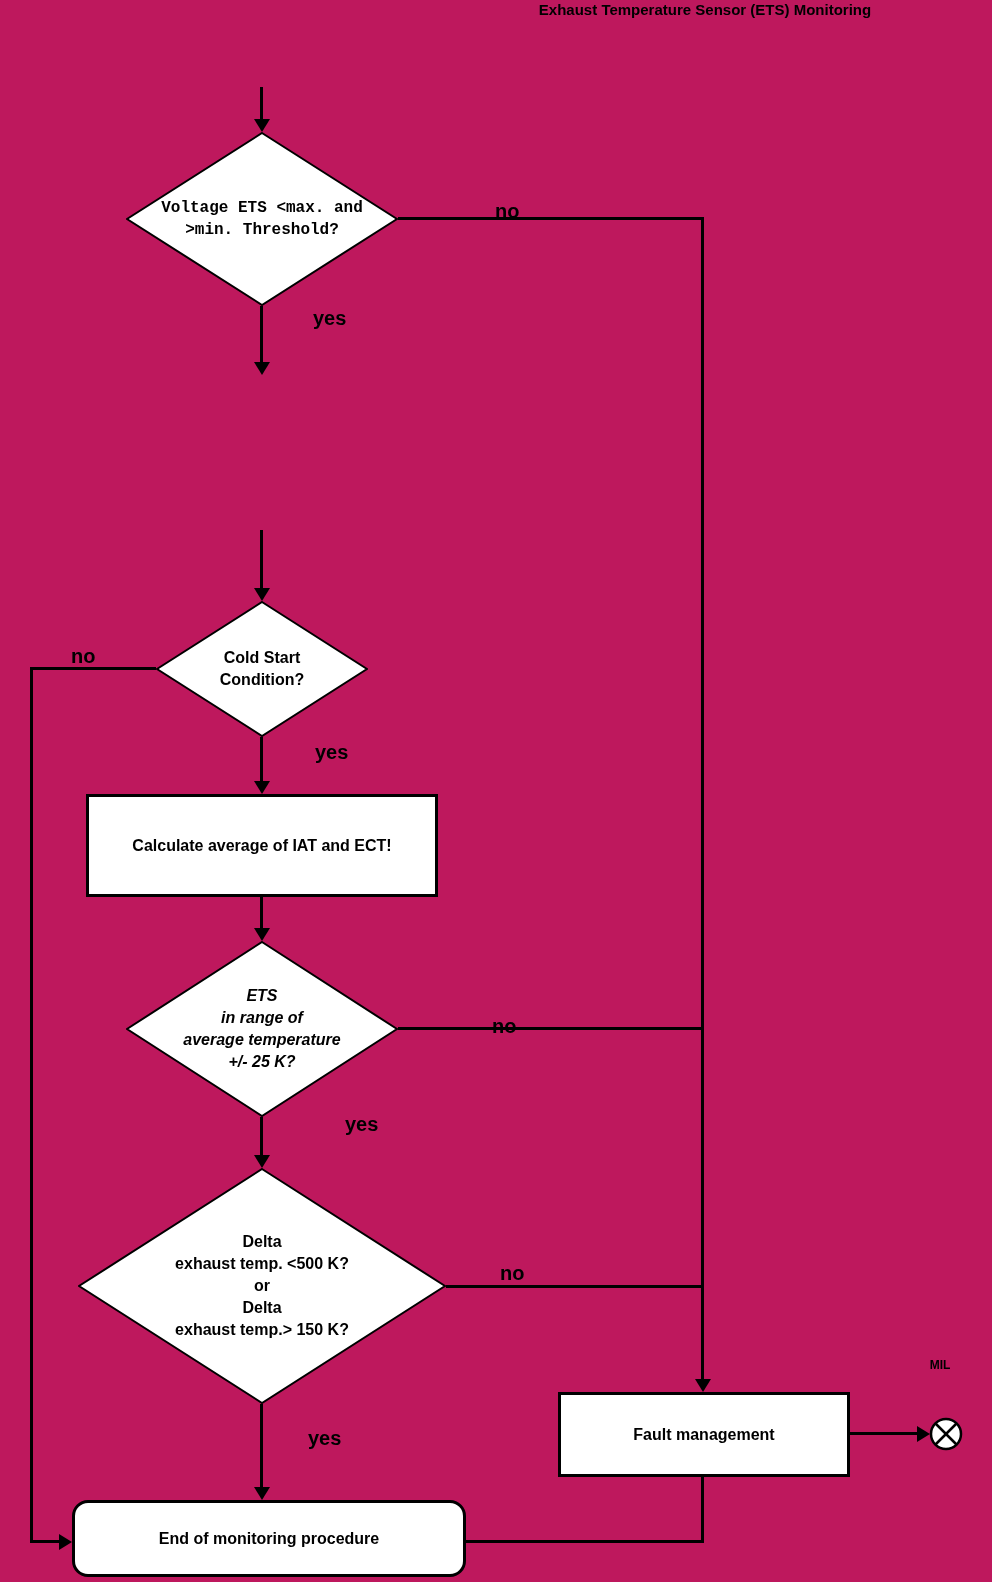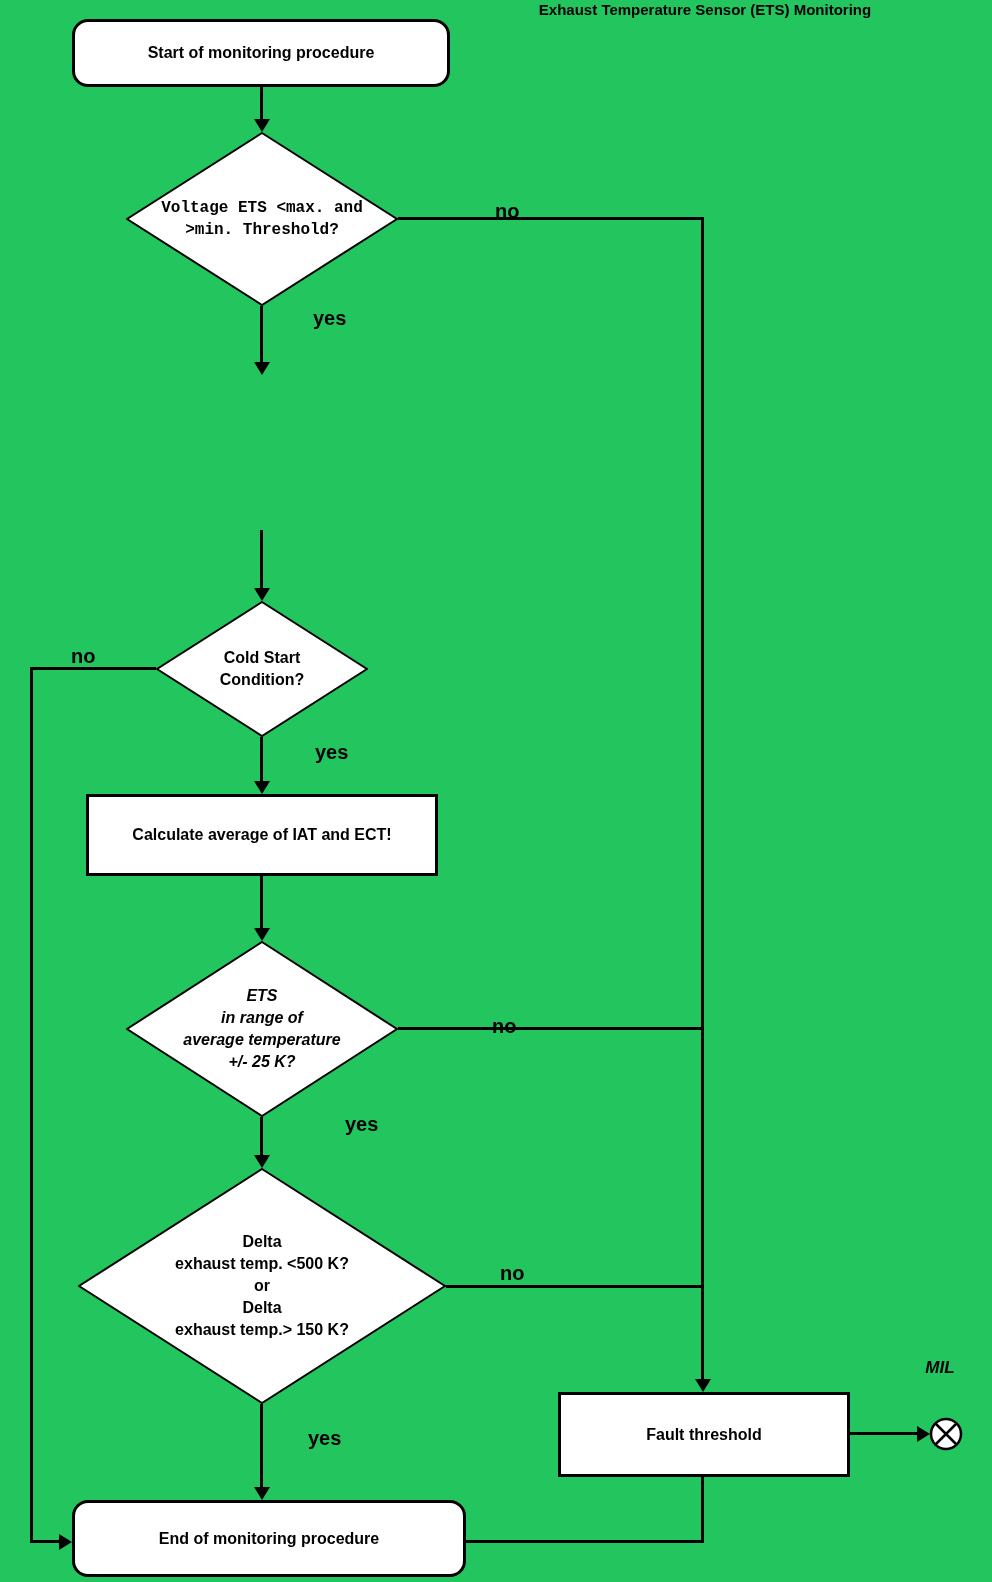--- a/index.html
+++ b/index.html
@@ -1,36 +1,36 @@
 <!DOCTYPE html>
 <html><head>
 <meta charset="utf-8">
 <style>
   html,body{margin:0;padding:0;background:#fff;}
   .stage{
-    position:relative;width:992px;height:1582px;background:#22c55e;
+    position:relative;width:992px;height:1582px;background:#be185d;
     font-family:"Liberation Sans",sans-serif;font-weight:bold;color:#000;
     overflow:hidden;
   }
   .line{position:absolute;background:#000;}
   .box{
     position:absolute;border:3px solid #000;background:#fff;
     display:flex;align-items:center;justify-content:center;box-sizing:border-box;
   }
   .terminator{border-radius:16px;}
   .node-text{white-space:pre-line;text-align:center;font-size:16px;line-height:22px;}
   .diamond{position:absolute;}
   .diamond svg{position:absolute;left:0;top:0;}
   .diamond .node-text{
     position:absolute;left:0;top:0;right:0;bottom:0;
     display:flex;align-items:center;justify-content:center;
   }
   .edge-label{position:absolute;font-size:20px;line-height:16px;}
   .page-title{position:absolute;left:505px;top:1px;width:400px;text-align:center;font-size:15px;}
-  .mil-label{position:absolute;left:910px;top:1358px;width:60px;text-align:center;font-size:17px;font-style:italic;}
+  .mil-label{position:absolute;left:910px;top:1358px;width:60px;text-align:center;font-size:12px;}
   .arrow{position:absolute;width:0;height:0;}
   .arrow.down{border-left:8px solid transparent;border-right:8px solid transparent;border-top:13px solid #000;}
   .arrow.right{border-top:8px solid transparent;border-bottom:8px solid transparent;border-left:13px solid #000;}
   .arrow.left{border-top:8px solid transparent;border-bottom:8px solid transparent;border-right:13px solid #000;}
 </style>
 </head>
 <body>
 
 <div class="stage">
 
@@ -68,42 +68,39 @@
 
   <div class="edge-label" style="left:495px;top:203px;">no</div>
   <div class="edge-label" style="left:313px;top:310px;">yes</div>
   <div class="edge-label" style="left:71px;top:648px;">no</div>
   <div class="edge-label" style="left:315px;top:744px;">yes</div>
   <div class="edge-label" style="left:492px;top:1018px;">no</div>
   <div class="edge-label" style="left:345px;top:1116px;">yes</div>
   <div class="edge-label" style="left:500px;top:1265px;">no</div>
   <div class="edge-label" style="left:308px;top:1430px;">yes</div>
 
-  <div class="box terminator" style="left:72px;top:19px;width:378px;height:68px;">
-    <div class="node-text">Start of monitoring procedure</div>
-  </div>
 
   <div class="diamond" style="left:126px;top:132px;width:272px;height:174px;font-family:Liberation Mono, monospace;">
     <svg width="272" height="174">
       <polygon points="136,1 271,87 136,173 1,87" fill="#ffffff" stroke="#000000" stroke-width="2"></polygon>
     </svg>
     <div class="node-text">Voltage ETS &lt;max. and
 &gt;min. Threshold?</div>
   </div>
 
 
   <div class="diamond" style="left:156px;top:601px;width:212px;height:136px;">
     <svg width="212" height="136">
       <polygon points="106,1 211,68 106,135 1,68" fill="#ffffff" stroke="#000000" stroke-width="2"></polygon>
     </svg>
     <div class="node-text">Cold Start
 Condition?</div>
   </div>
 
-  <div class="box" style="left:86px;top:794px;width:352px;height:82px;">
+  <div class="box" style="left:86px;top:794px;width:352px;height:103px;">
     <div class="node-text">Calculate average of IAT and ECT!</div>
   </div>
 
   <div class="diamond" style="left:126px;top:941px;width:272px;height:176px;font-style:italic;">
     <svg width="272" height="176">
       <polygon points="136,1 271,88 136,175 1,88" fill="#ffffff" stroke="#000000" stroke-width="2"></polygon>
     </svg>
     <div class="node-text">ETS
 in range of
 average temperature
@@ -115,21 +112,21 @@
       <polygon points="184,1 367,118 184,235 1,118" fill="#ffffff" stroke="#000000" stroke-width="2"></polygon>
     </svg>
     <div class="node-text">Delta
 exhaust temp. &lt;500 K?
 or
 Delta
 exhaust temp.&gt; 150 K?</div>
   </div>
 
   <div class="box" style="left:558px;top:1392px;width:292px;height:85px;">
-    <div class="node-text">Fault threshold</div>
+    <div class="node-text">Fault management</div>
   </div>
 
   <div class="mil-label">MIL</div>
   <div style="position:absolute;left:928px;top:1416px;width:36px;height:36px;">
     <svg width="36" height="36">
       <circle cx="18" cy="18" r="15" fill="#ffffff" stroke="#000000" stroke-width="2.5"></circle>
       <line x1="7.5" y1="7.5" x2="28.5" y2="28.5" stroke="#000000" stroke-width="2.5"></line>
       <line x1="28.5" y1="7.5" x2="7.5" y2="28.5" stroke="#000000" stroke-width="2.5"></line>
     </svg>
   </div>

